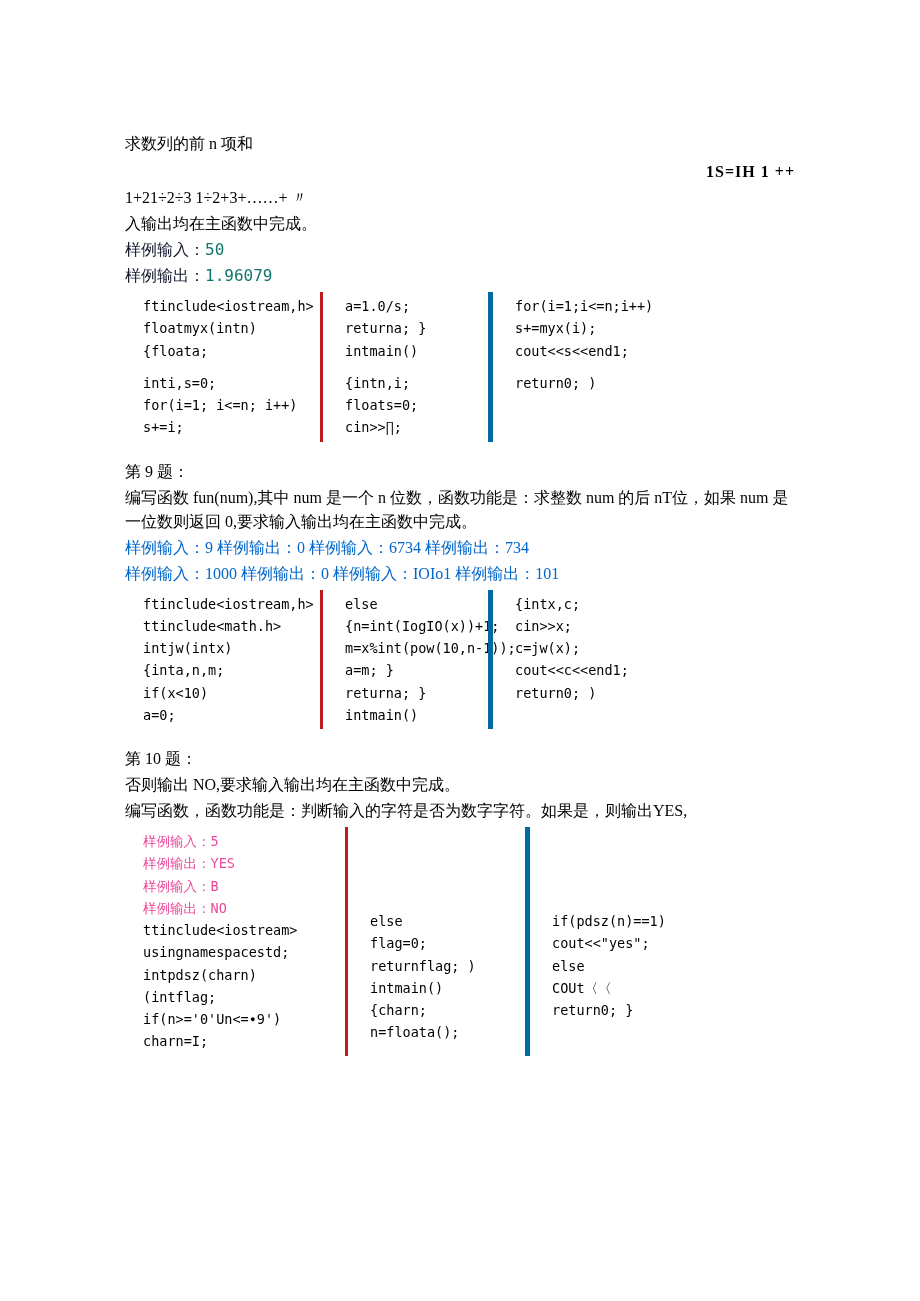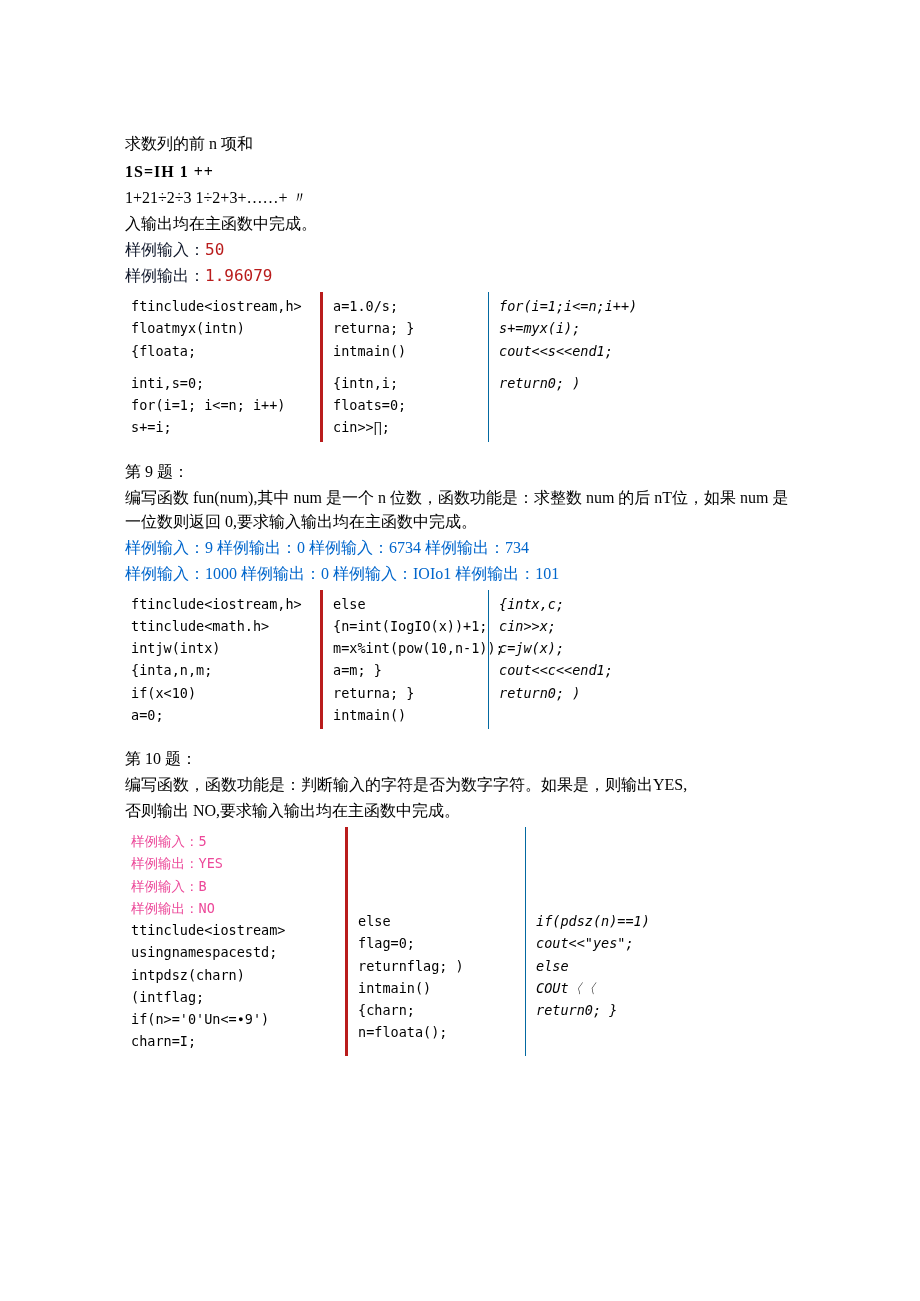--- a/index.html
+++ b/index.html
@@ -15,21 +15,21 @@
     width: 920px;
     min-height: 1301px;
     box-sizing: border-box;
     padding: 130px 125px 60px 125px;
   }
   .title {
     font-size: 16px;
     margin: 2px 0;
   }
   .formula-center {
-    text-align: left;
+    text-align: right;
     font-weight: bold;
     margin: 4px 0 2px 0;
     letter-spacing: 1px;
   }
   .blue {
     color: #0066cc;
   }
   .samples {
     margin: 2px 0;
   }
@@ -45,25 +45,25 @@
     font-size: 13.5px;
     line-height: 1.5;
   }
   .code-col {
     flex: 0 0 auto;
     box-sizing: border-box;
     padding: 2px 8px 2px 6px;
   }
   .code-col.c0 { width: 185px; }
   .code-col.c1 { width: 158px; border-left: 3px solid #b91c1c; padding-left: 10px; margin-left: 10px; }
-  .code-col.c2 { width: 158px; border-left: 1px solid #0369a1; padding-left: 10px; margin-left: 10px; font-style: italic; }
-  .code-row { white-space: pre; margin: 2px 0; }
+  .code-col.c2 { width: 158px; border-left: 5px solid #0369a1; padding-left: 10px; margin-left: 10px; }
+  .code-row { white-space: pre; margin: 2px 12px; }
   .code-gap { height: 8px; }
   .sample-prefix { color: #0f172a; }
-  .sample-val { color: #b91c1c; }
+  .sample-val { color: #0f766e; }
   .mb { margin-bottom: 2px; }
   .cols-10 .left { width: 210px; }
   .cols-10 .mid { width: 170px; }
   .blue-col { color: #ec4899; }
 </style>
 </head>
 <body>
 
 <div class="page">
 
@@ -134,22 +134,22 @@
       <div class="code-row">{intx,c;</div>
       <div class="code-row">cin&gt;&gt;x;</div>
       <div class="code-row">c=jw(x);</div>
       <div class="code-row">cout&lt;&lt;c&lt;&lt;end1;</div>
       <div class="code-row">return0; )</div>
       <div class="code-row"></div>
     </div>
   </div>
 
   <div class="title">第 10 题：</div>
+  <div class="title mb">否则输出 NO,要求输入输出均在主函数中完成。</div>
   <div class="title">编写函数，函数功能是：判断输入的字符是否为数字字符。如果是，则输出YES,</div>
-  <div class="title mb">否则输出 NO,要求输入输出均在主函数中完成。</div>
 
   <div class="code-cols cols-10" style="margin-bottom:0;">
     <div class="code-col c0 left">
       <div class="code-row blue-col">样例输入：5</div>
       <div class="code-row blue-col">样例输出：YES</div>
       <div class="code-row blue-col">样例输入：B</div>
       <div class="code-row blue-col">样例输出：NO</div>
       <div class="code-row">ttinclude&lt;iostream&gt;</div>
       <div class="code-row">usingnamespacestd;</div>
       <div class="code-row">intpdsz(charn)</div>

